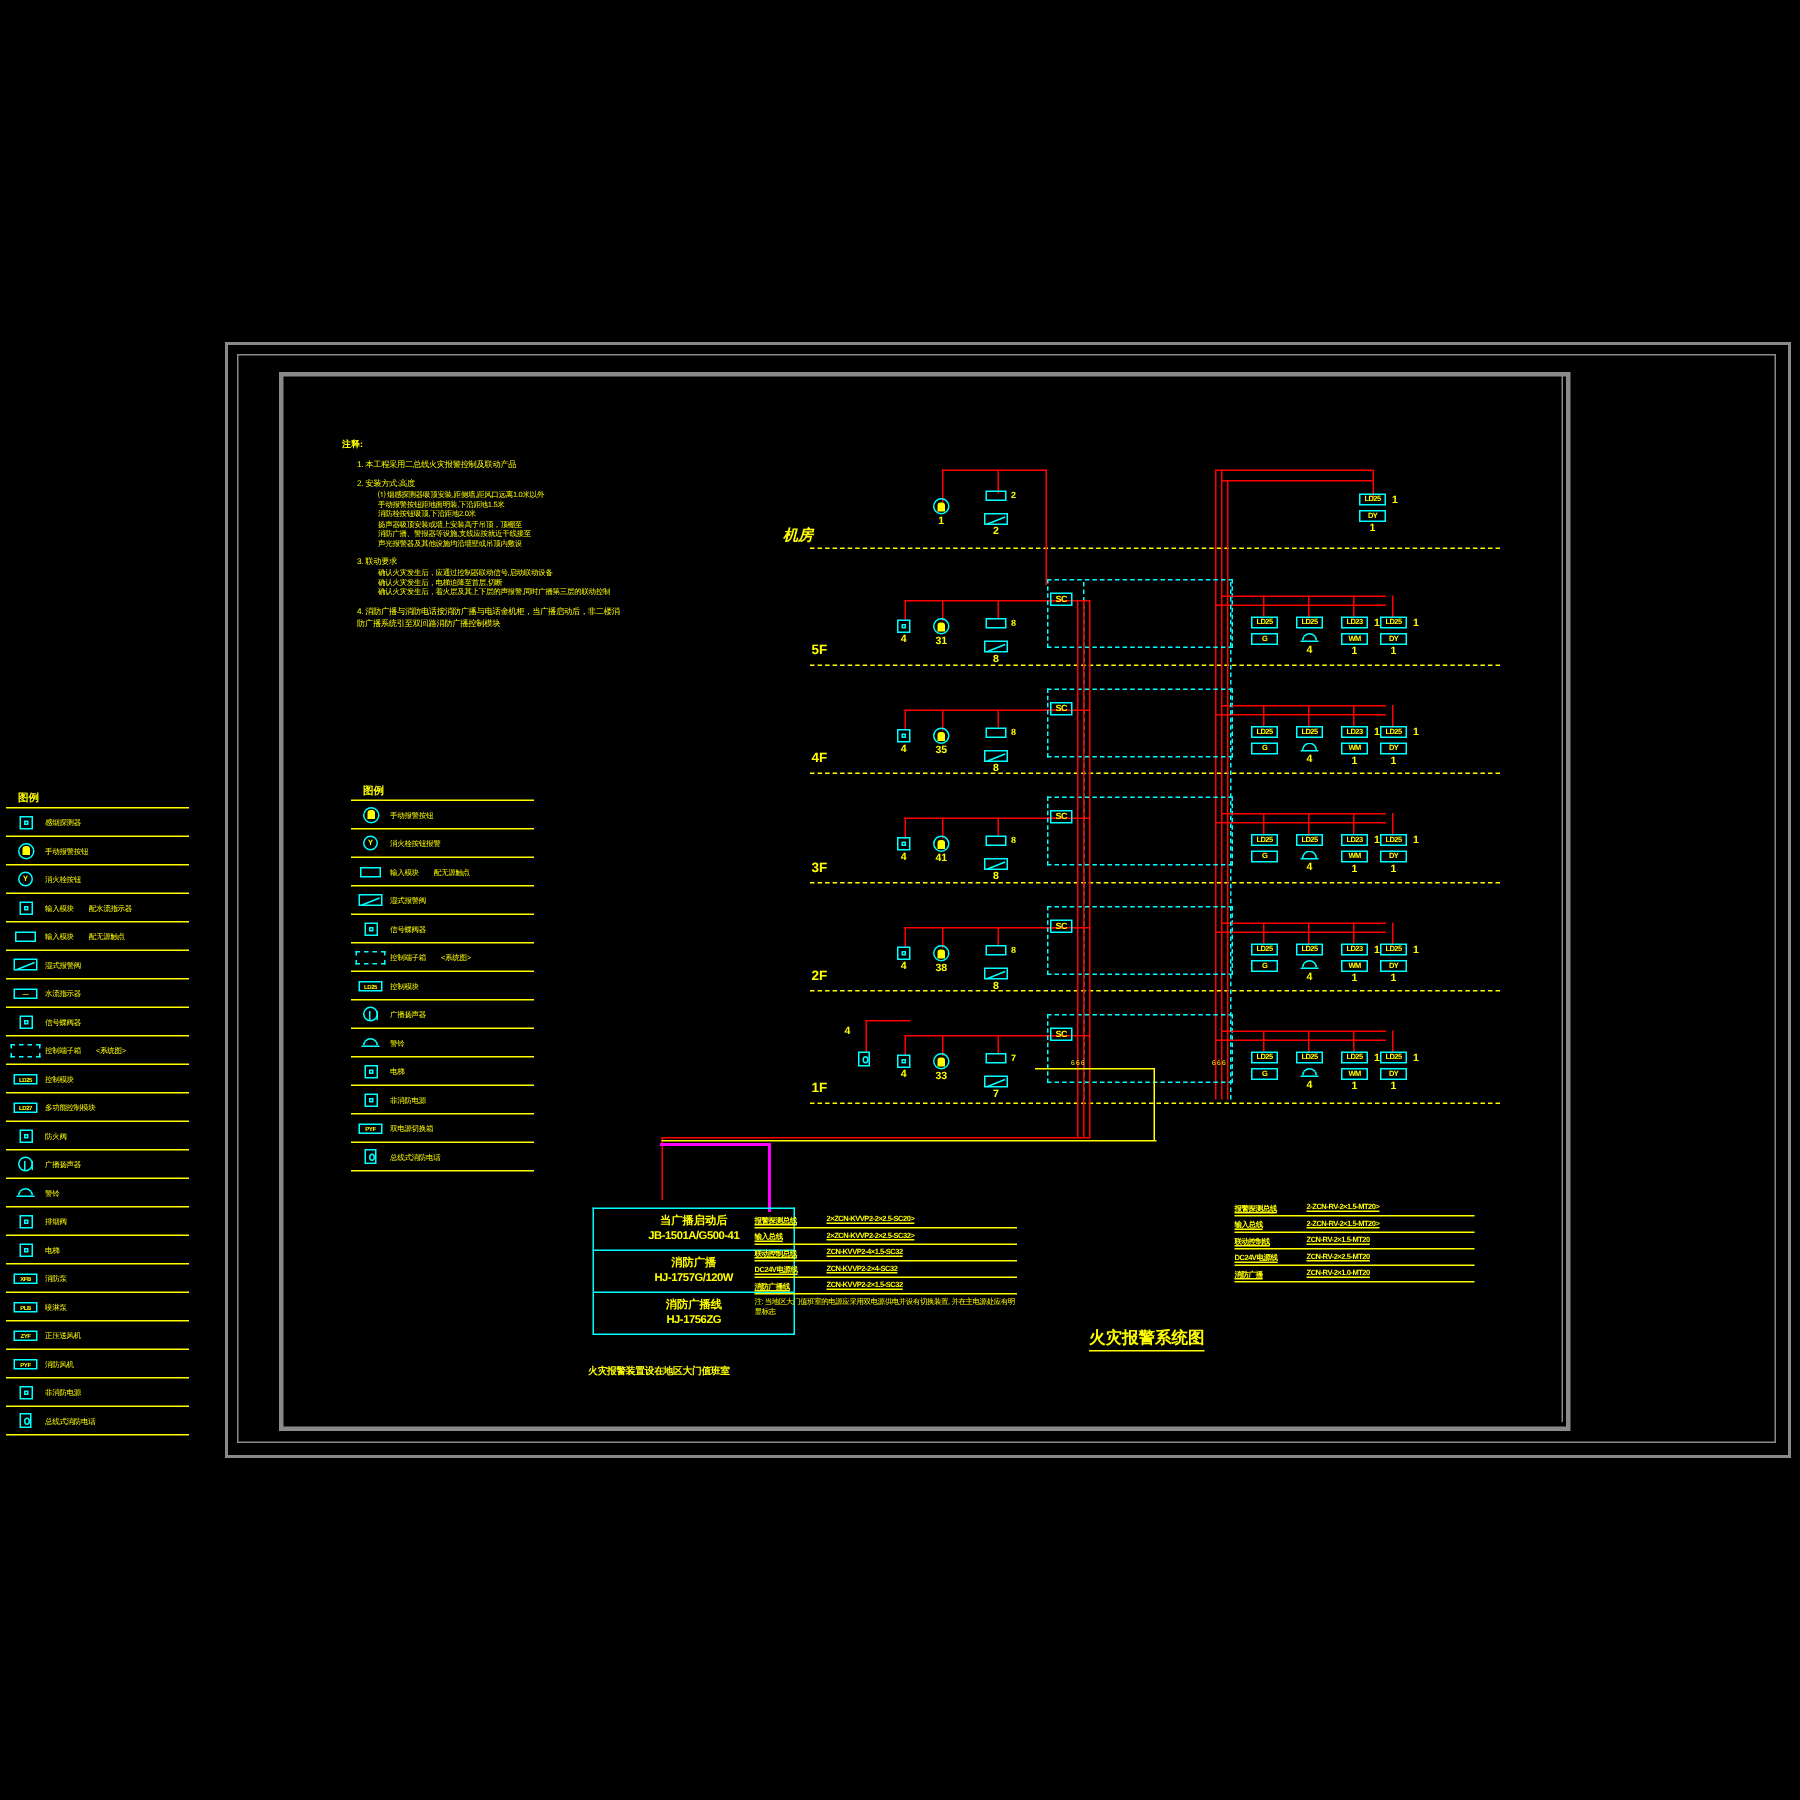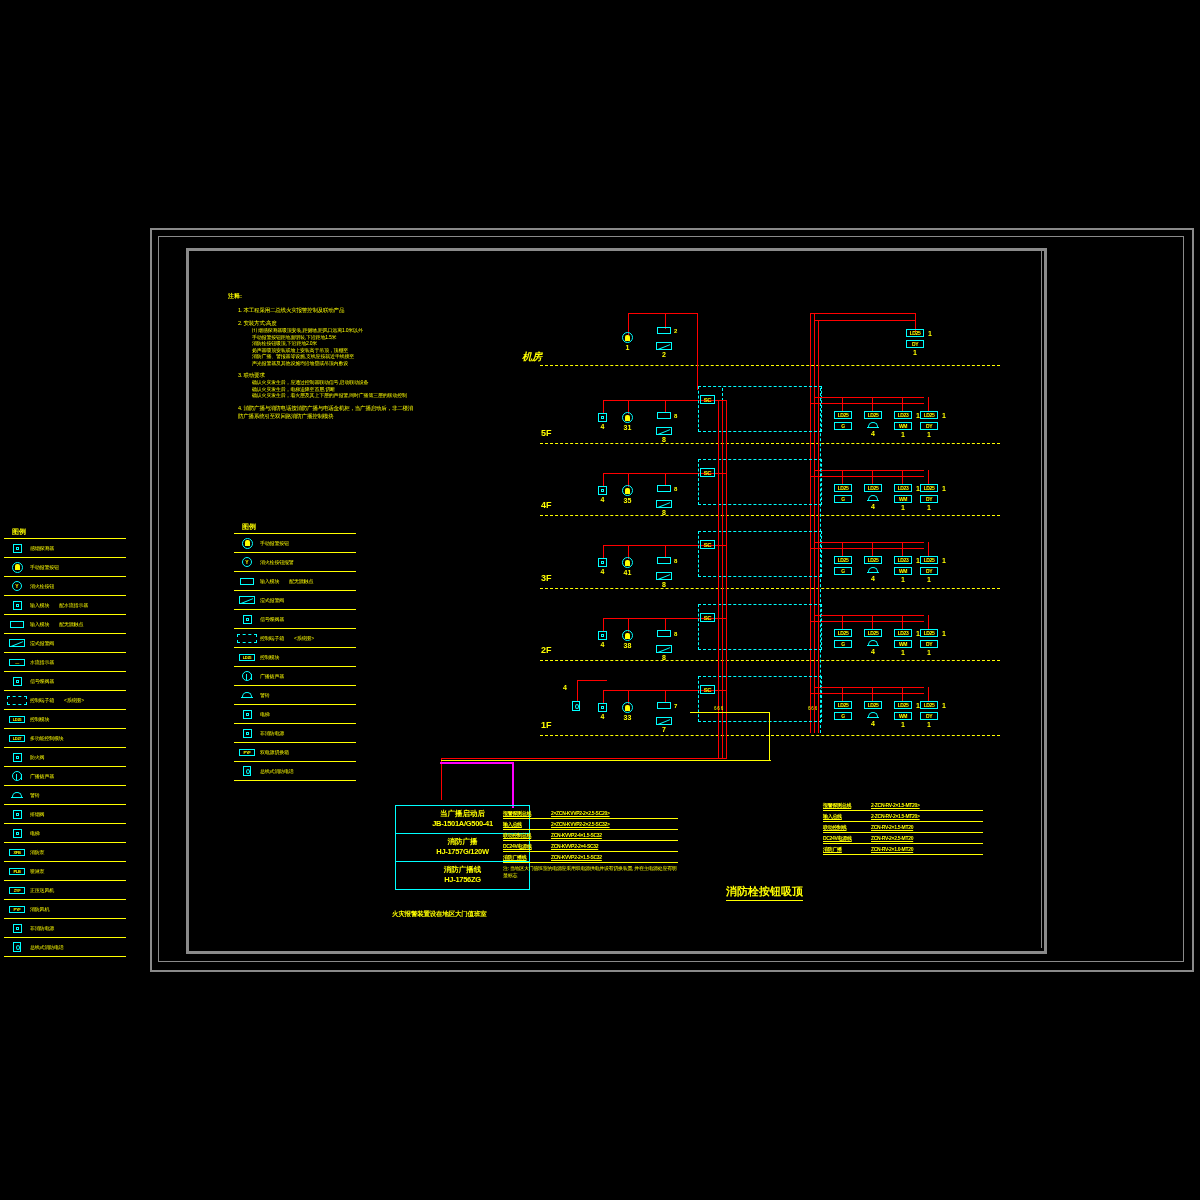--- a/index.html
+++ b/index.html
@@ -782,14 +782,14 @@
         <div class="cval">ZCN-RV-2×2.5-MT20</div>
       </div>
       <div class="crow">
         <div class="ckey">消防广播</div>
         <div class="cval">ZCN-RV-2×1.0-MT20</div>
       </div>
     </div>
 </div>
 
 <div class="abs" style="left:726px;top:884px;">
-  <div class="y bold" style="font-size:11px;border-bottom:1px solid #ffff00;padding-bottom:1px;">消防栓按钮吸顶</div>
+  <div class="y bold" style="font-size:11px;border-bottom:1px solid #ffff00;padding-bottom:1px;">火灾报警系统图</div>
 </div>
 
 </body></html>

